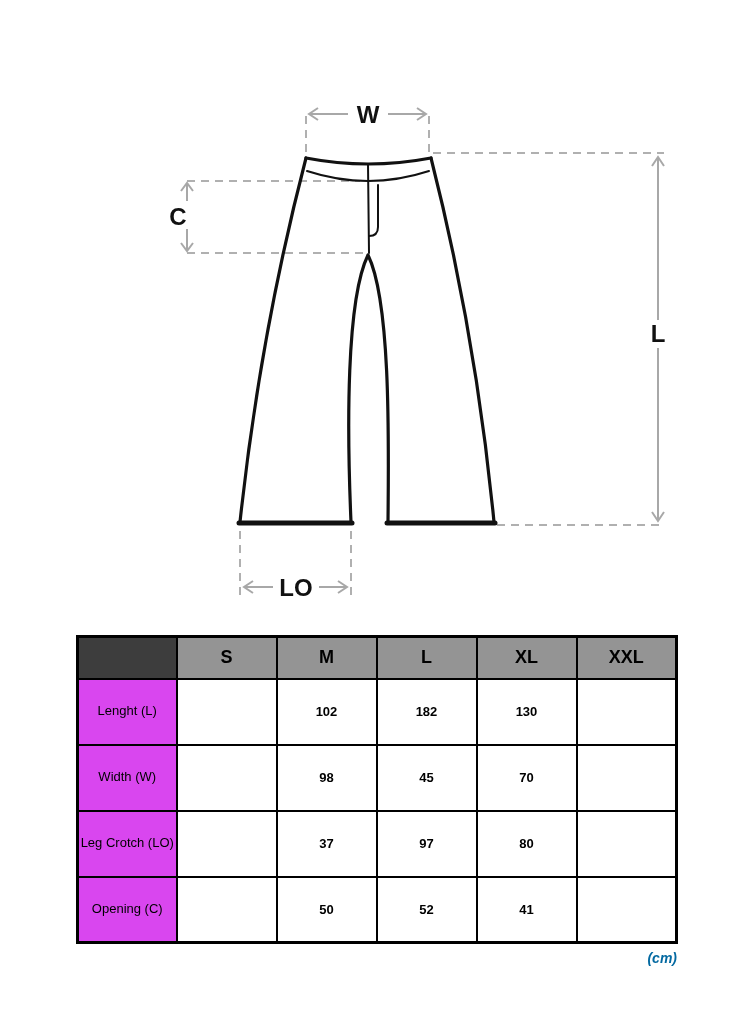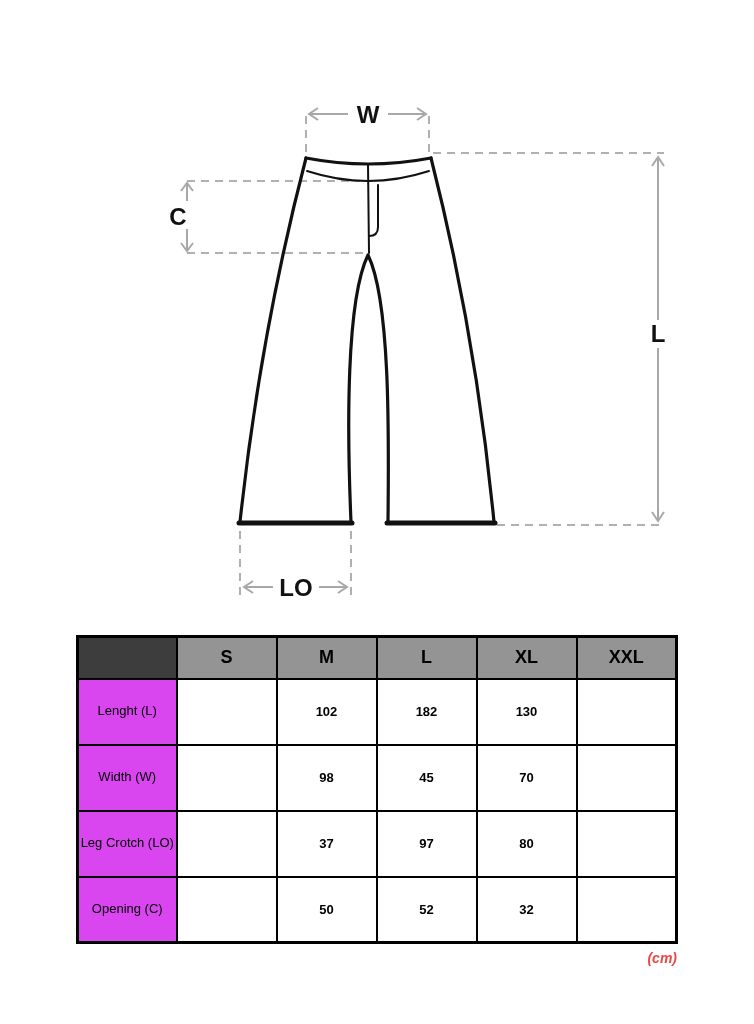--- a/index.html
+++ b/index.html
@@ -60,21 +60,21 @@
     font-weight: bold;
     font-size: 13px;
   }
   .unit-note {
     position: absolute;
     top: 950px;
     right: 77px;
     font-style: italic;
     font-weight: bold;
     font-size: 14px;
-    color: #ef4444;
+    color: #0369a1;
   }
 </style>
 </head>
 <body>
 
 <div class="stage">
 
   <svg class="diagram-svg" width="754" height="625" viewBox="0 0 754 625">
 
     <g stroke="#b0b0b0" stroke-width="2" fill="none">
@@ -191,21 +191,21 @@
         <td class="value-cell">37</td>
         <td class="value-cell">97</td>
         <td class="value-cell">80</td>
         <td class="value-cell"></td>
       </tr>
       <tr class="data-row">
         <td class="row-label">Opening (C)</td>
         <td class="value-cell"></td>
         <td class="value-cell">50</td>
         <td class="value-cell">52</td>
-        <td class="value-cell">32</td>
+        <td class="value-cell">41</td>
         <td class="value-cell"></td>
       </tr>
     </tbody>
   </table>
 
   <div class="unit-note">(cm)</div>
 
 </div>
 
 </body></html>

